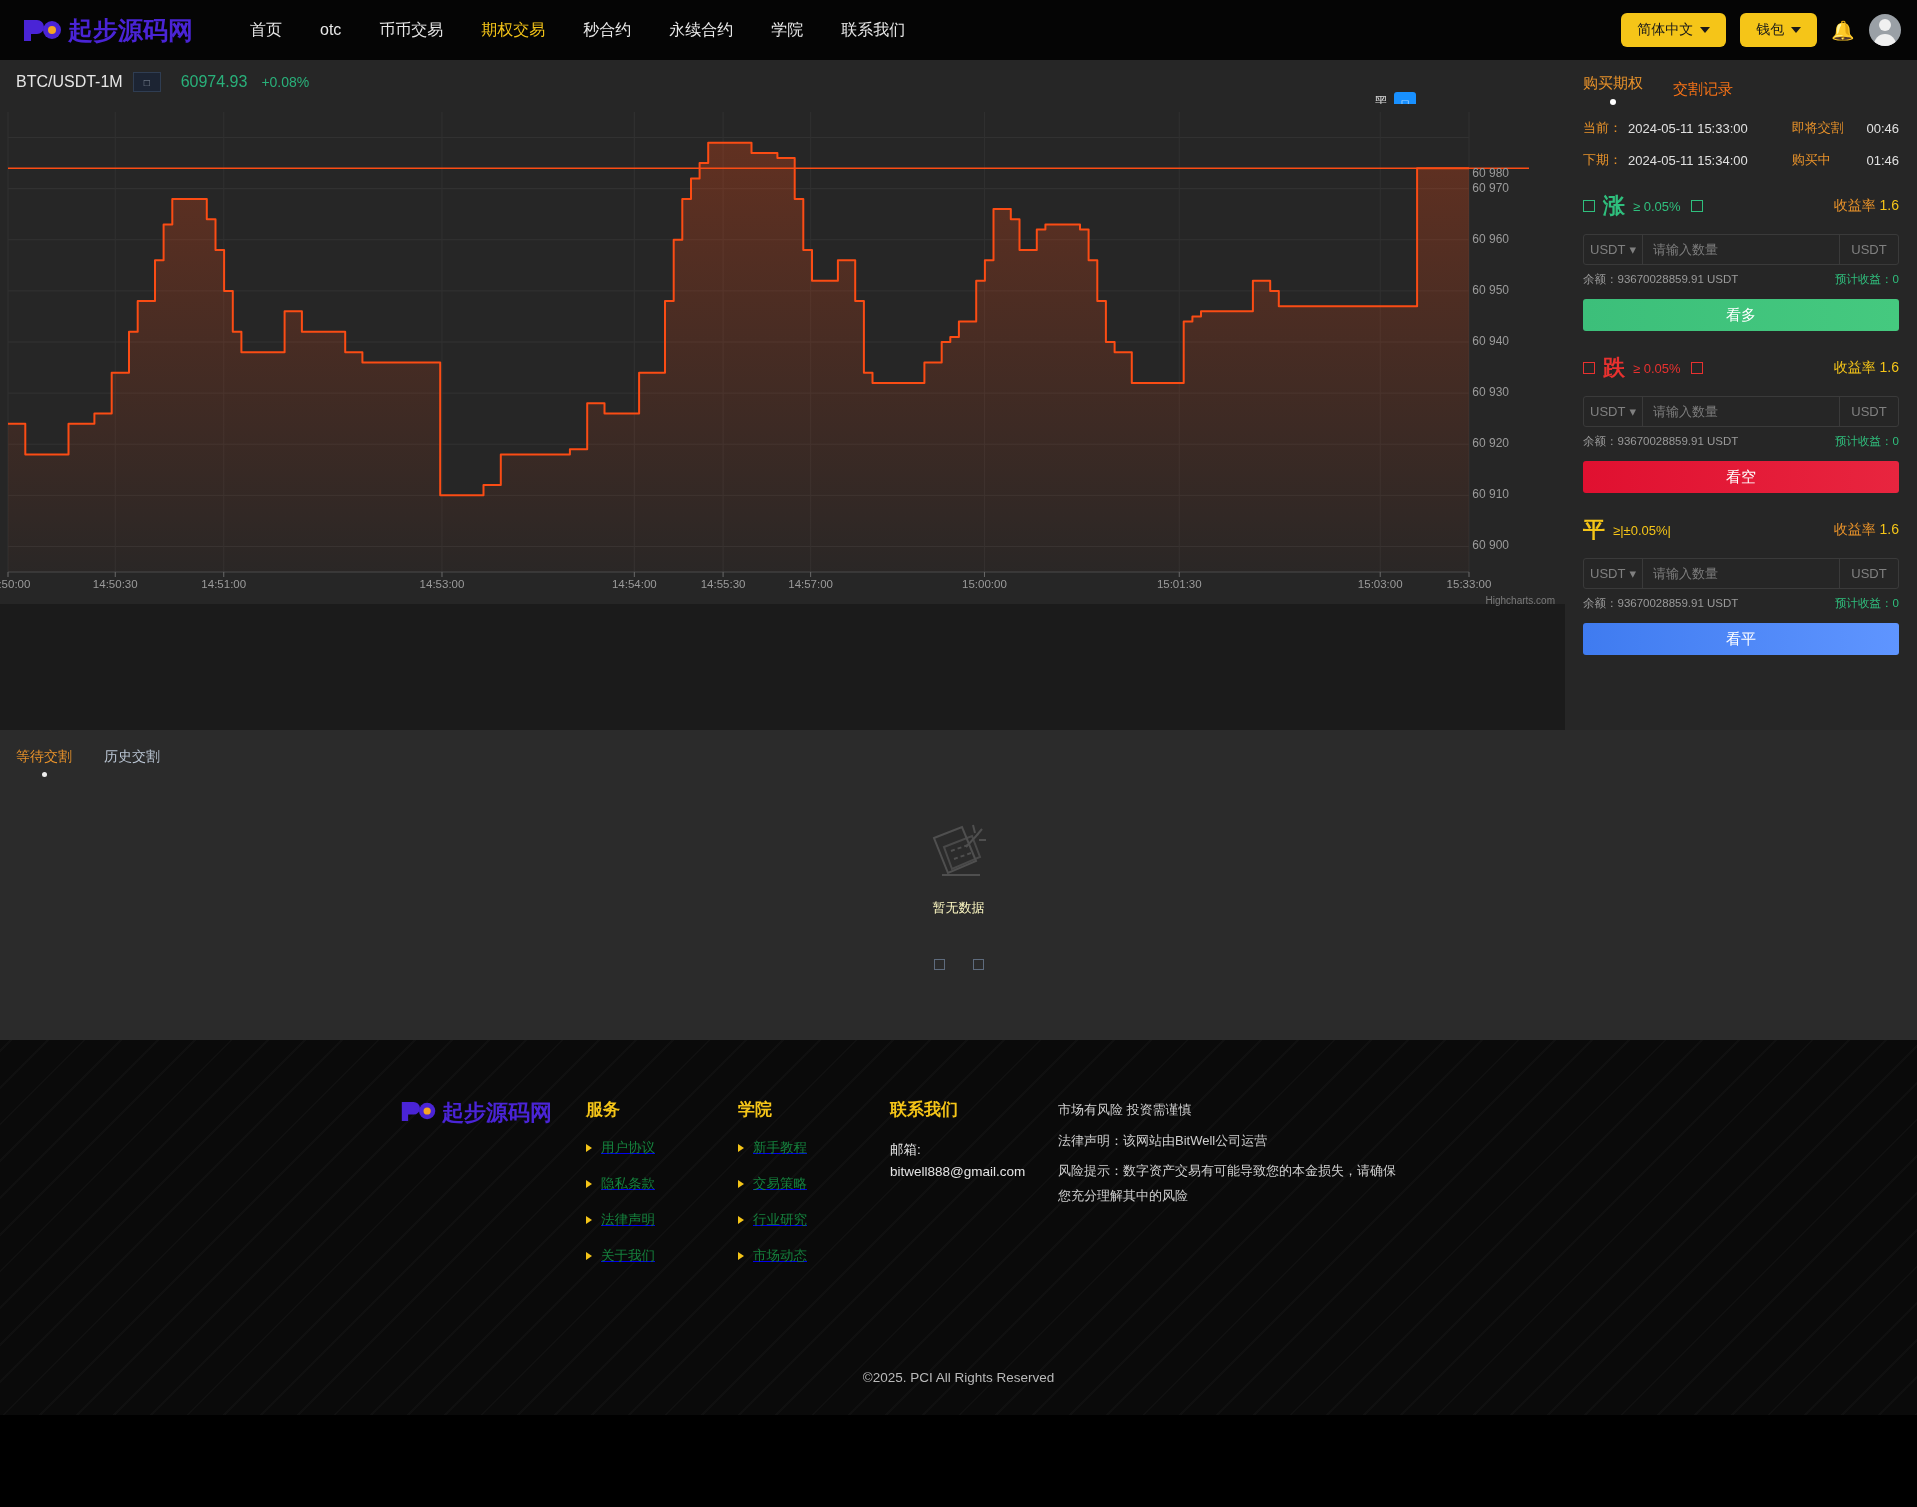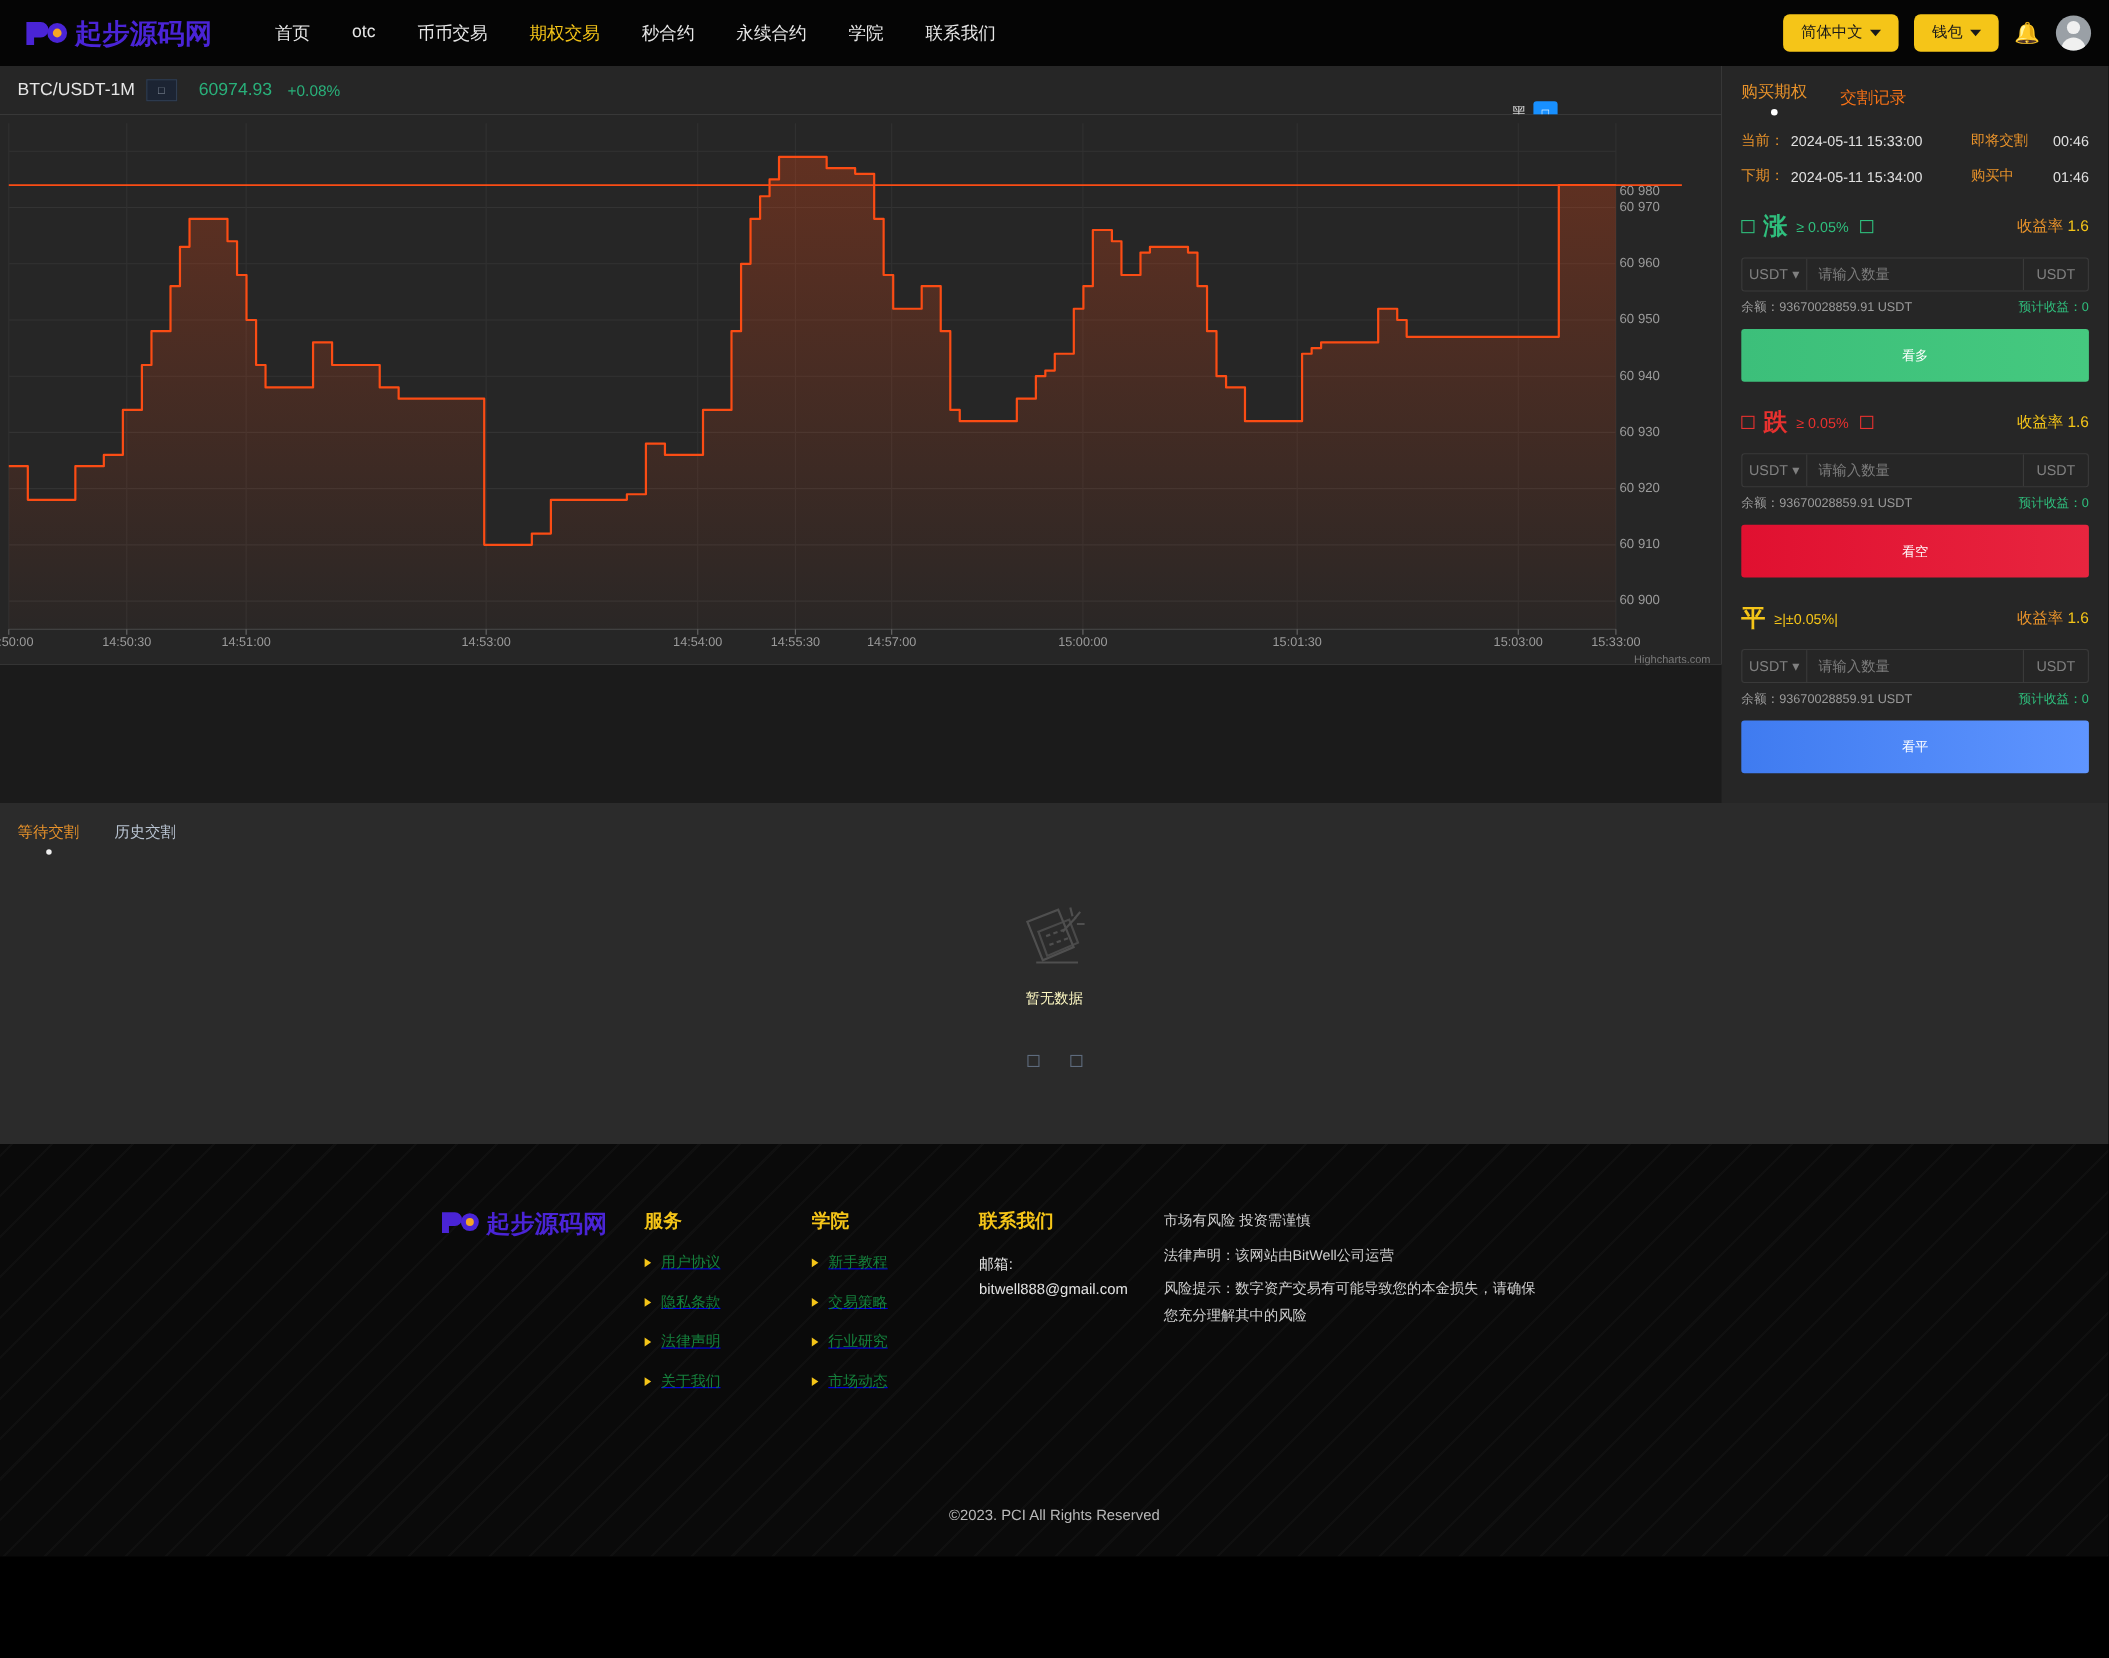--- a/index.html
+++ b/index.html
@@ -109,22 +109,22 @@
   .inrow { display:flex; margin-top: 13px; border:1px solid #3a3a3a; border-radius:3px; overflow:hidden; height: 31px; }
   .unit { width: 62px; display:flex;align-items:center;justify-content:center; gap:4px; color:#808080; font-size:13px; border-right:1px solid #3a3a3a; }
   .amt { flex:1; background:transparent; border:none; outline:none; color:#cfcfcf; font-size:13px; padding: 0 10px; }
   .amt::placeholder { color:#7d7d7d; }
   .suffix { width: 62px; display:flex;align-items:center;justify-content:center; color:#808080; font-size:13px; border-left:1px solid #3a3a3a; }
 
   .balrow { display:flex; margin-top: 7px; font-size: 11.5px; }
   .bal { color:#9a9a9a; }
   .est { margin-left:auto; color:#2fbf7d; }
 
-  .actbtn { margin-top: 12px; height: 48px; border-radius: 3px; display:flex;align-items:center;justify-content:center;
-            color:#fff; font-size: 12px; }
+  .actbtn { margin-top: 12px; height: 32px; border-radius: 3px; display:flex;align-items:center;justify-content:center;
+            color:#fff; font-size: 15px; }
   .bt-up { background: linear-gradient(90deg,#3cbf7a,#45c97f); }
   .bt-down { background: linear-gradient(90deg,#e01030,#e8253f); }
   .bt-flat { background: linear-gradient(90deg,#3f7bf0,#5f95ff); }
 
   
   .orders { background:#2b2b2b; padding: 18px 16px 0 16px; height: 310px; }
   .otabs { display:flex; gap: 32px; }
   .otab { font-size: 14px; color:#b9c4d2; text-align:center; }
   .otab.active { color:#e8922a; }
   .otab-dot { width:5px;height:5px;border-radius:50%;background:#eee;margin: 6px auto 0 auto; }
@@ -495,14 +495,14 @@
       <div class="fcont-lbl">邮箱:</div>
       <div class="fcont-lbl">bitwell888@gmail.com</div>
     </div>
 
     <div class="fcol fdisc">
       <p>市场有风险 投资需谨慎</p>
       <p>法律声明：该网站由BitWell公司运营</p>
       <p>风险提示：数字资产交易有可能导致您的本金损失，请确保您充分理解其中的风险</p>
     </div>
   </div>
-  <div class="copy">©2023. PCI All Rights Reserved</div>
+  <div class="copy">©2025. PCI All Rights Reserved</div>
 </div>
 
 </body></html>

